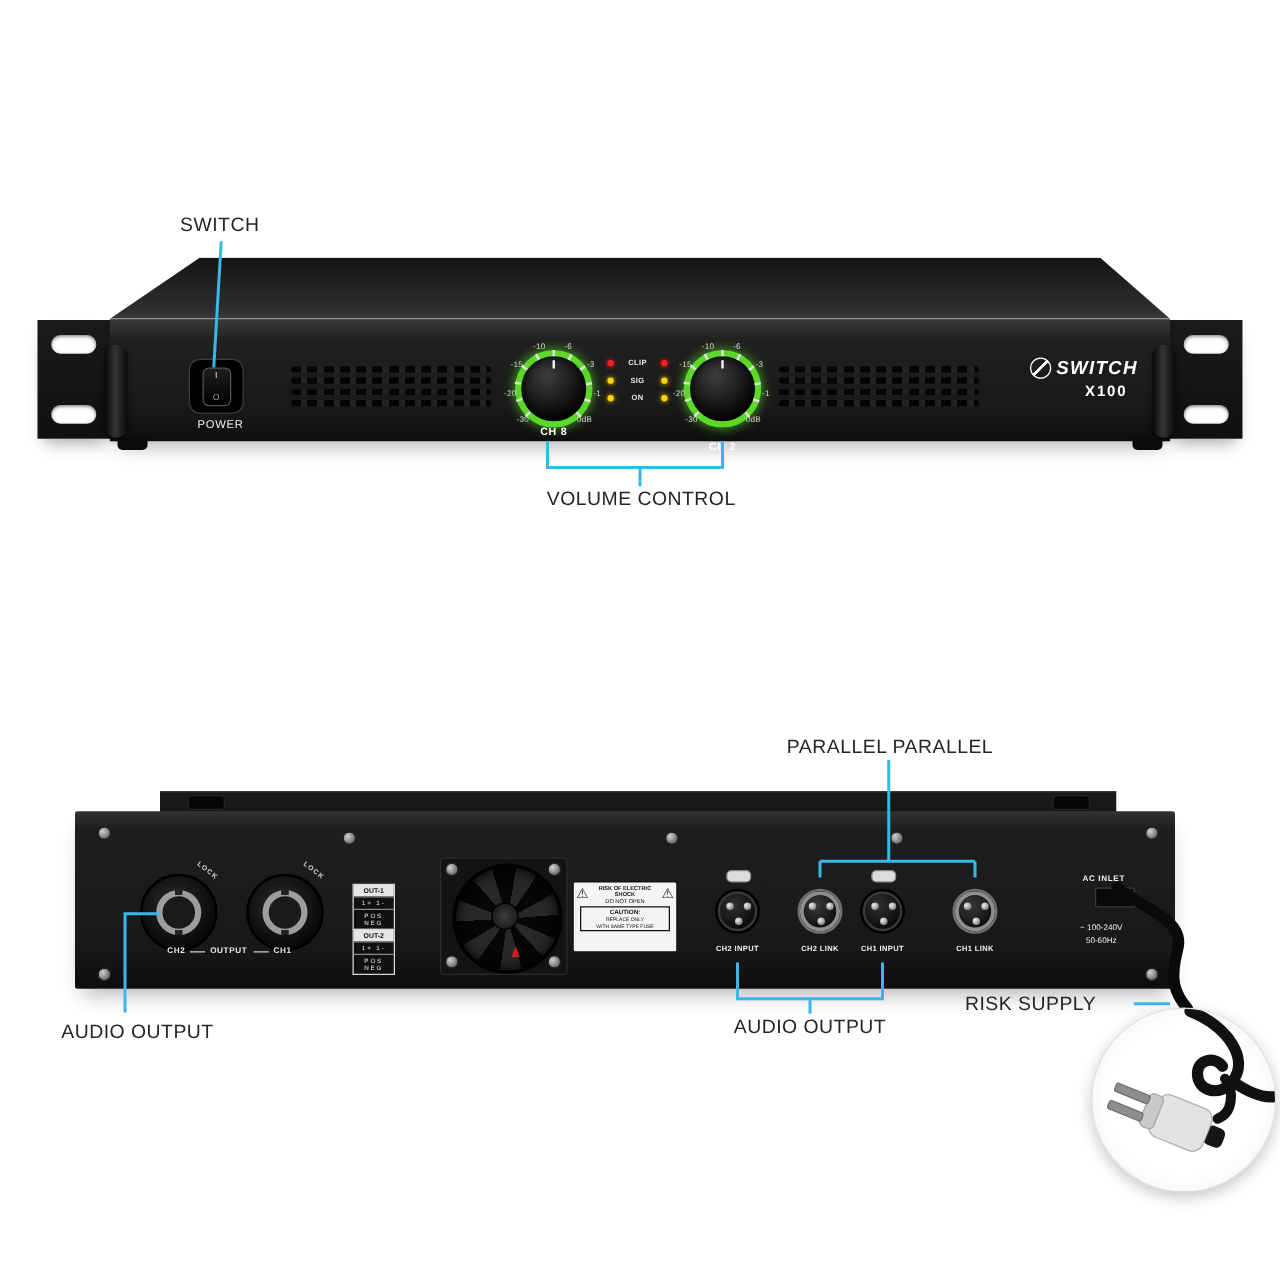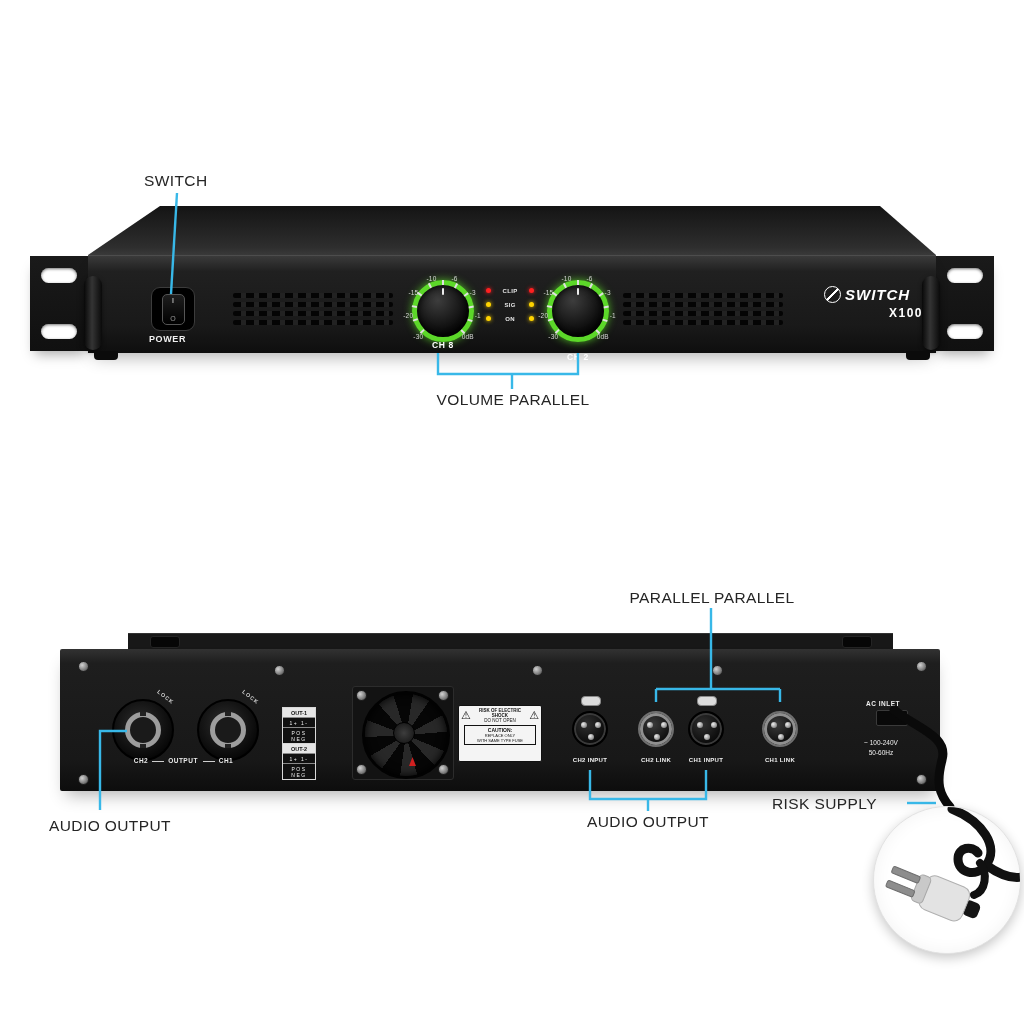--- a/index.html
+++ b/index.html
@@ -27,21 +27,21 @@
     box-shadow:0 2px 4px rgba(0,0,0,.5);}
   .foot{width:24px;height:9px;background:#0b0b0b;border-radius:0 0 4px 4px;}
   
   .pswitch{width:42px;height:42px;background:#000;border:1px solid #3c3c3c;border-radius:9px;
     display:flex;align-items:center;justify-content:center;}
   .rocker{width:23px;height:31px;background:linear-gradient(#1e1e1e,#000);border:1px solid #555;
     border-radius:5px;display:flex;flex-direction:column;justify-content:space-between;
     align-items:center;padding:2px 0;box-sizing:border-box;}
   .rocker span{font-size:7px;line-height:7px;color:#e8e8e8;}
   .rocker .off{color:#9a9a9a;}
-  .power-label{font-weight:bold;font-size:9px;color:#f0f0f0;text-align:left;letter-spacing:.6px;}
+  .power-label{font-weight:normal;font-size:9px;color:#f0f0f0;text-align:right;letter-spacing:.6px;}
   
   .vent-row{position:absolute;height:5px;border-radius:2px;
     background:repeating-linear-gradient(90deg,#040404 0 8px,#222 8px 13px);}
   
   .knob{width:52px;height:52px;border-radius:50%;border:5px solid var(--green);box-sizing:content-box;
     background:radial-gradient(circle at 40% 30%,#3d3d3d,#050505 72%);
     box-shadow:0 0 9px rgba(92,216,41,.8),inset 0 0 7px #000;}
   .knob-ind{width:2px;height:7px;background:#ececec;margin:3px auto 0;border-radius:1px;}
   .knob-anchor{width:0;height:0;}
   .scale-label{position:absolute;transform:translate(-50%,-50%);font-size:6.5px;color:#d6d6d6;
@@ -227,23 +227,23 @@
       <span class="led-dot" style="background: rgb(255, 212, 0); box-shadow: rgb(255, 212, 0) 0px 0px 4px;"></span>
       <span class="led-label">ON</span>
       <span class="led-dot" style="background: rgb(255, 212, 0); box-shadow: rgb(255, 212, 0) 0px 0px 4px;"></span>
     </div>
   </div>
 
   <div class="abs brand" style="left:824px;top:286px;">
     <span class="brand-icon"></span>
     <span class="brand-name">SWITCH</span>
   </div>
-  <span class="abs model" style="left:889px;top:306px;text-align:center;">X100</span>
-
-  <span class="callout center" style="left:433px;top:391px;width:160px;">VOLUME PARALLEL</span>
+  <span class="abs model" style="left:868px;top:306px;text-align:center;">X100</span>
+
+  <span class="callout center" style="left:433px;top:391px;width:160px;">VOLUME CONTROL</span>
 
   <span class="callout center" style="left:621px;top:589px;width:182px;">PARALLEL PARALLEL</span>
 
   <div class="abs rear-flange" style="left:128px;top:633px;width:765px;height:16px;">
     <div class="flange-slot" style="left:22px;top:2px;"></div>
     <div class="flange-slot" style="left:714px;top:2px;"></div>
   </div>
   <div class="abs rear-face" style="left:60px;top:649px;width:880px;height:142px;"></div>
 
   <div class="screw" style="left:78px;top:661px;"></div>

